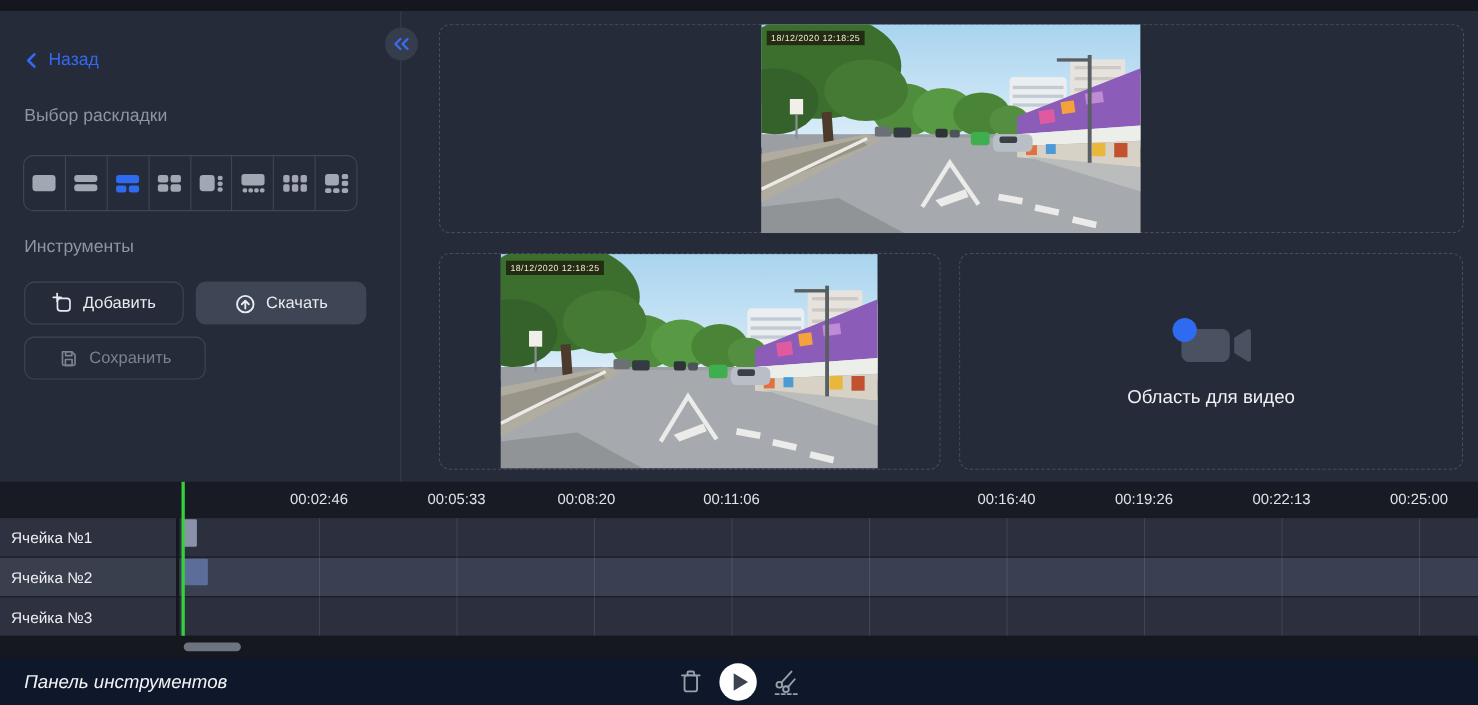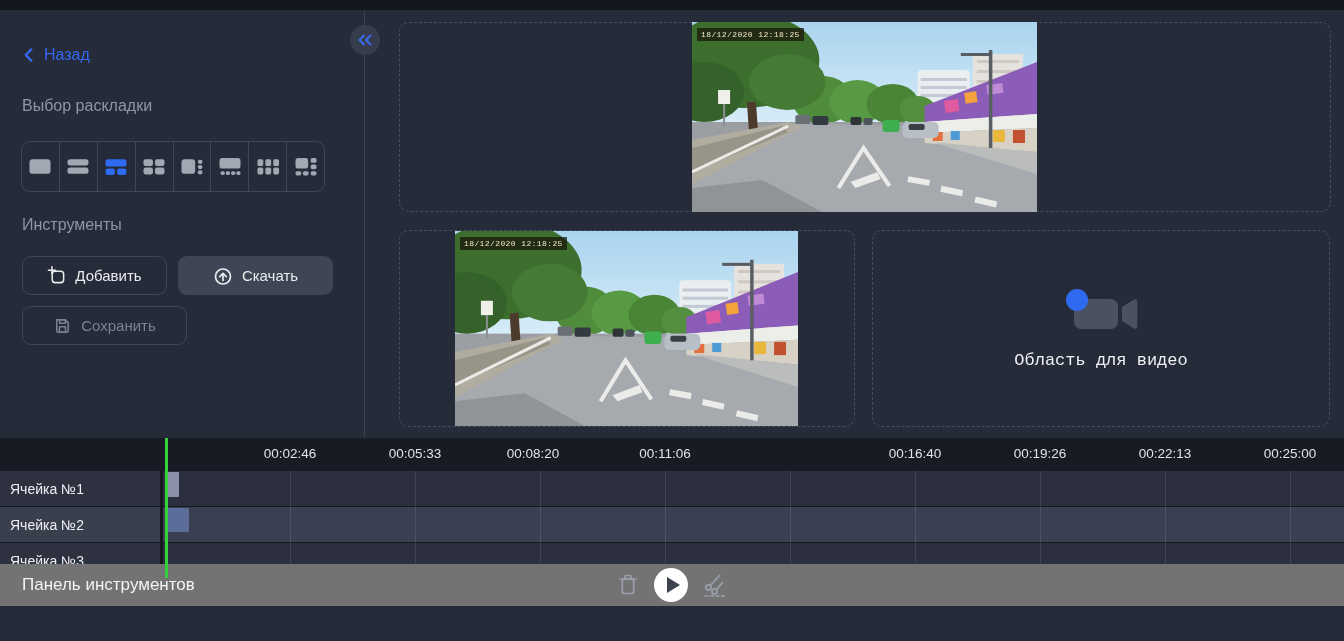--- a/index.html
+++ b/index.html
@@ -35,21 +35,21 @@
   .btn-download { left:178px; top:246px; width:155px; border:none; background:#3e4554; }
   .btn-save { left:22px; top:296px; width:165px; color:#7b8290; }
   .btn-save svg { stroke:#7b8290; }
 
   .collapse-btn { position:absolute; left:350px; top:25px; width:30px; height:30px; border-radius:50%;
                   background:#353c4c; border:none; display:flex; align-items:center; justify-content:center;
                   cursor:pointer; z-index:5; }
 
   
   .preview-area { position:absolute; left:365px; top:10px; width:979px; height:428px; background:#262b39; }
-  .cell { position:absolute; border:1.5px dashed #474e5e; border-radius:10px;font-family:Liberation Mono, monospace; }
+  .cell { position:absolute; border:1.5px dashed #474e5e; border-radius:10px; }
   .cell-1 { left:34px; top:12px; width:932px; height:190px; }
   .cell-2 { left:34px; top:220px; width:456px; height:197px; }
   .cell-3 { left:507px; top:220px; width:458px; height:197px;
             display:flex; flex-direction:column; align-items:center; justify-content:center; gap:10px; }
   .thumb-wrap { position:absolute; }
   .cell-1 .thumb-wrap { left:292px; top:-1px; width:345px; height:190px; }
   .cell-2 .thumb-wrap { left:55px; top:0px; width:343px; height:195px; }
   .thumb-wrap svg { width:100%; height:100%; display:block; }
   .ts-chip { position:absolute; left:5px; top:6px; background:rgba(25,20,10,0.72); color:#f3e9cf;
              font-size:8px; line-height:11px; padding:1px 4px; letter-spacing:.4px; white-space:nowrap; }
@@ -70,21 +70,21 @@
   .gridline { position:absolute; top:0; width:1px; height:107px; background:rgba(255,255,255,0.10); }
   .clip { position:absolute; top:1px; border-radius:1px; }
   .playhead { position:absolute; top:438px; width:2.5px; height:140px; z-index:4; }
 
   
   .scroll-strip { position:absolute; left:0; top:578px; width:1344px; height:21px; background:#15181e; }
   .scroll-handle { position:absolute; left:167px; top:6px; width:52px; height:8px; border-radius:4px;
                    background:#6e7380; cursor:pointer; }
 
   
-  .toolbar { position:absolute; left:0; top:564px; width:1344px; height:42px; background:#737373; }
+  .toolbar { position:absolute; left:0; top:599px; width:1344px; height:42px; background:#0f172a;font-style:italic; }
   .toolbar-title { position:absolute; left:22px; top:0; height:42px; display:flex; align-items:center;
                    color:#f2f3f5; font-size:17px; }
   .toolbar-icons { position:absolute; left:50%; transform:translateX(-50%); top:0; height:42px;
                    display:flex; align-items:center; gap:14px; }
   .icon-btn { background:none; border:none; cursor:pointer; display:flex; align-items:center; justify-content:center; }
   .play-btn { width:34px; height:34px; border-radius:50%; background:#ffffff; border:none;
               display:flex; align-items:center; justify-content:center; cursor:pointer; }
   .play-tri { width:0; height:0; border-left:13px solid #3c424e; border-top:8px solid transparent;
               border-bottom:8px solid transparent; margin-left:4px; }
   .hidden-defs { position:absolute; width:0; height:0; overflow:hidden; }

